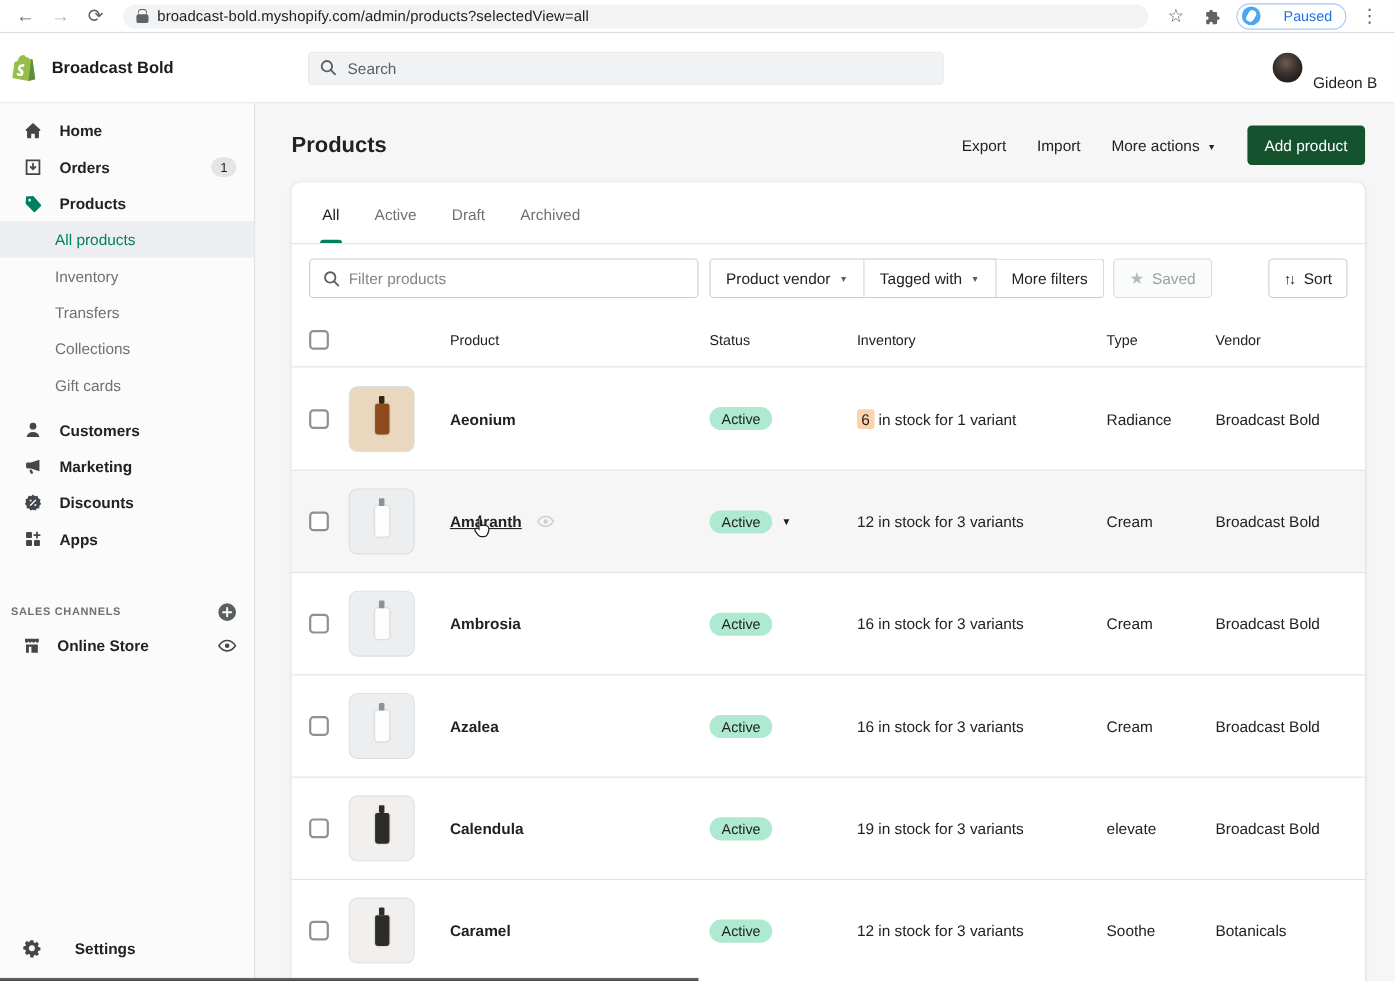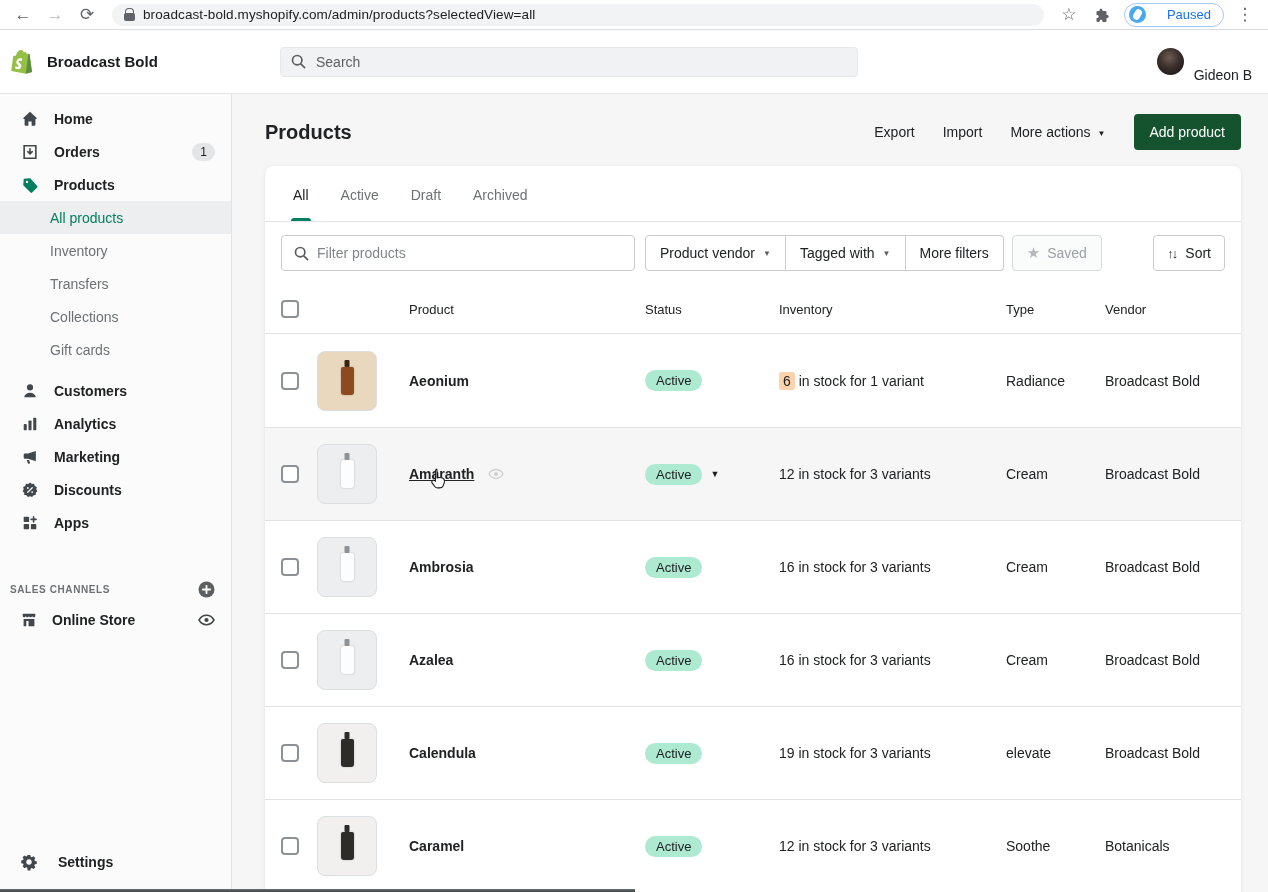--- a/index.html
+++ b/index.html
@@ -37,21 +37,21 @@
   .nav-item .ic { width:20px; display:flex; justify-content:center; }
   .nav-badge { margin-left:auto; background:#e4e5e7; color:#202223; font-size:12px; font-weight:normal; border-radius:10px; padding:2px 8px; }
   .sub-item { height:33px; display:flex; align-items:center; padding-left:50px; font-size:14px; color:#6d7175; cursor:pointer; }
   .sub-item.active { background:#edeeef; color:#008060; }
   .nav-gap { height:8px; }
   .section-row { margin-top:36px; height:28px; display:flex; align-items:center; padding:0 16px 0 10px; }
   .section-label { font-size:10px; font-weight:bold; letter-spacing:.6px; color:#6d7175; }
   .section-row .right-ic { margin-left:auto; }
   .channel-item { height:33px; display:flex; align-items:center; gap:14px; padding:0 16px 0 20px; font-size:14px; font-weight:bold; color:#202223; }
   .channel-item .right-ic { margin-left:auto; }
-  .settings-item { margin-top:auto; margin-bottom:14px; height:33px; display:flex; align-items:center; gap:20px; padding:0 20px; font-size:14px; font-weight:bold; color:#202223; }
+  .settings-item { margin-top:auto; margin-bottom:14px; height:33px; display:flex; align-items:center; gap:30px; padding:0 20px; font-size:14px; font-weight:bold; color:#202223; }
 
   .main { flex:1; background:#f6f6f7; overflow:hidden; }
   .main-header { display:flex; align-items:center; padding:20px 27px 16px 33px; }
   .page-title { font-size:20px; font-weight:bold; color:#202223; }
   .header-actions { margin-left:auto; display:flex; align-items:center; gap:28px; }
   .text-btn { font-size:14px; color:#202223; background:none; border:none; cursor:pointer; font-family:inherit; }
   .text-btn .caret { font-size:8px; margin-left:7px; color:#202223; vertical-align:1px; }
   .primary-btn { height:36px; padding:0 16px; background:#14532d; color:#ffffff; border:none; border-radius:4px; font-size:14px; font-family:inherit; cursor:pointer; }
 
   
@@ -189,30 +189,20 @@
     <div class="sub-item">Gift cards</div>
     <div class="nav-gap"></div>
     <div class="nav-item">
       <span class="ic">
           <svg width="18" height="18" viewBox="0 0 20 20">
             <circle cx="10" cy="6" r="3.4" fill="#42474c"></circle>
             <path fill="#42474c" d="M3.5 17c.6-3.2 3.3-5 6.5-5s5.9 1.8 6.5 5H3.5z"></path>
           </svg>
         </span>
       <span>Customers</span>
-    </div>
-    <div class="nav-item">
-      <span class="ic">
-          <svg width="18" height="18" viewBox="0 0 20 20">
-            <rect x="3" y="10" width="3.4" height="7" rx="1" fill="#42474c"></rect>
-            <rect x="8.3" y="6" width="3.4" height="11" rx="1" fill="#42474c"></rect>
-            <rect x="13.6" y="3" width="3.4" height="14" rx="1" fill="#42474c"></rect>
-          </svg>
-        </span>
-      <span>Analytics</span>
     </div>
     <div class="nav-item">
       <span class="ic">
           <svg width="18" height="18" viewBox="0 0 20 20">
             <path fill="#42474c" d="M16.5 3.2v11.6L7.8 12H4.5A1.5 1.5 0 0 1 3 10.5v-3A1.5 1.5 0 0 1 4.5 6h3.3l8.7-2.8zM6.3 13.3l1.2 3.5a1 1 0 0 0 1.3.6l1.4-.5-1.3-3.6H6.3z"></path>
           </svg>
         </span>
       <span>Marketing</span>
     </div>
     <div class="nav-item">

